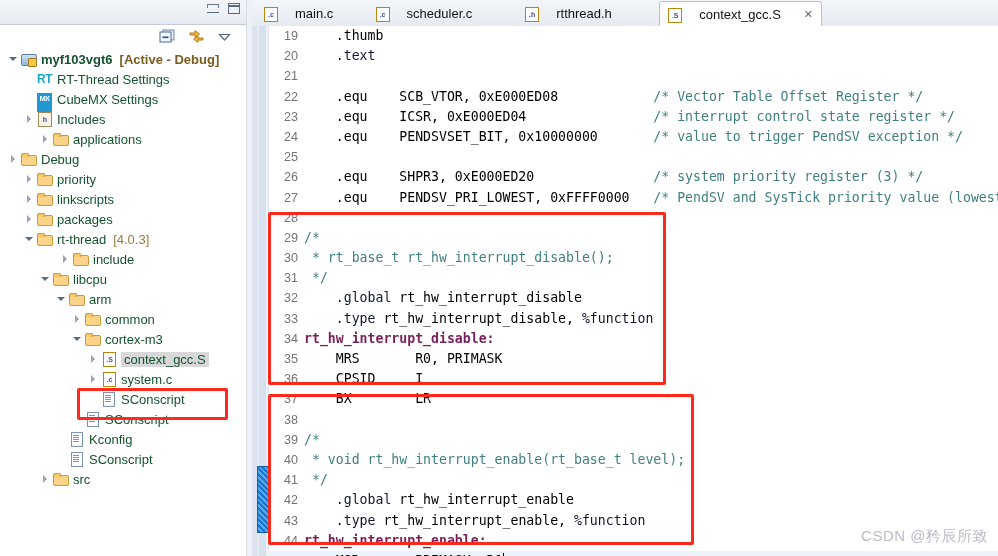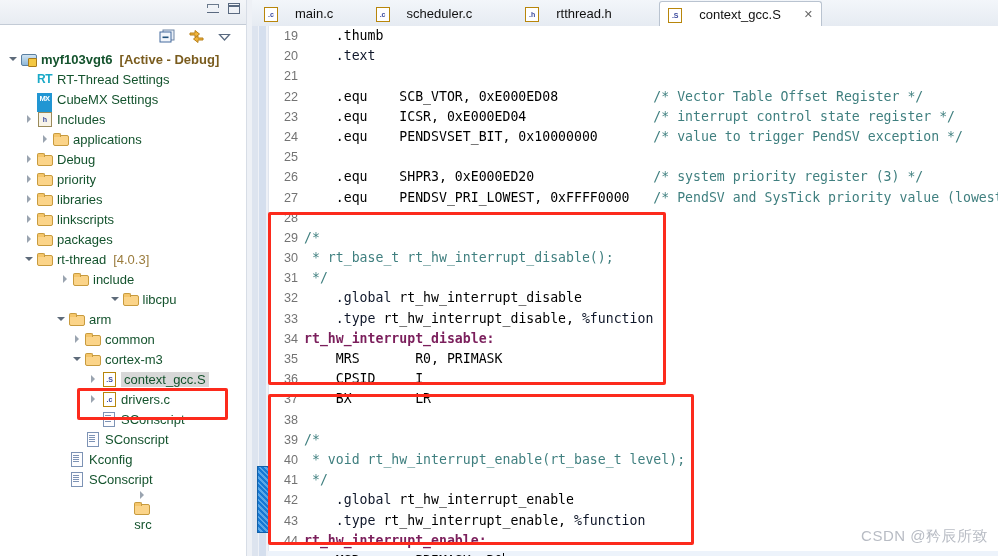--- a/index.html
+++ b/index.html
@@ -279,34 +279,29 @@
           <span class="ico inc">
             <span>h</span>
           </span>
           <span class="lbl">Includes</span>
         </div>
         <div class="node" style="padding-left: 40px;">
           <span class="arrow closed"></span>
           <span class="ico folder"></span>
           <span class="lbl">applications</span>
         </div>
-        <div class="node" style="padding-left: 24px;">
+        <div class="node" style="padding-left: 8px;">
           <span class="arrow closed"></span>
           <span class="ico folder"></span>
           <span class="lbl">Debug</span>
         </div>
         <div class="node" style="padding-left: 24px;">
           <span class="arrow closed"></span>
           <span class="ico folder"></span>
           <span class="lbl">priority</span>
-        </div>
-        <div class="node" style="padding-left: 24px;">
-          <span class="arrow closed"></span>
-          <span class="ico folder"></span>
-          <span class="lbl">libraries</span>
         </div>
         <div class="node" style="padding-left: 24px;">
           <span class="arrow closed"></span>
           <span class="ico folder"></span>
           <span class="lbl">linkscripts</span>
         </div>
         <div class="node" style="padding-left: 24px;">
           <span class="arrow closed"></span>
           <span class="ico folder"></span>
           <span class="lbl">packages</span>
@@ -315,21 +310,21 @@
           <span class="arrow open"></span>
           <span class="ico folder"></span>
           <span class="lbl">rt-thread</span>
           <span class="suffix gray">[4.0.3]</span>
         </div>
         <div class="node" style="padding-left: 60px;">
           <span class="arrow closed"></span>
           <span class="ico folder"></span>
           <span class="lbl">include</span>
         </div>
-        <div class="node" style="padding-left: 40px; justify-content: center;">
+        <div class="node" style="padding-left: 40px;">
           <span class="arrow open"></span>
           <span class="ico folder"></span>
           <span class="lbl">libcpu</span>
         </div>
         <div class="node" style="padding-left: 56px;">
           <span class="arrow open"></span>
           <span class="ico folder"></span>
           <span class="lbl">arm</span>
         </div>
         <div class="node" style="padding-left: 72px;">
@@ -347,21 +342,21 @@
           <span class="ico src">
             <span>.S</span>
           </span>
           <span class="lbl">context_gcc.S</span>
         </div>
         <div class="node" style="padding-left: 88px;">
           <span class="arrow closed"></span>
           <span class="ico src">
             <span>.c</span>
           </span>
-          <span class="lbl">drivers.c</span>
+          <span class="lbl">system.c</span>
         </div>
         <div class="node" style="padding-left: 88px;">
           <span class="arrow none"></span>
           <span class="ico doc"></span>
           <span class="lbl">SConscript</span>
         </div>
         <div class="node" style="padding-left: 72px;">
           <span class="arrow none"></span>
           <span class="ico doc"></span>
           <span class="lbl">SConscript</span>
@@ -369,21 +364,21 @@
         <div class="node" style="padding-left: 56px;">
           <span class="arrow none"></span>
           <span class="ico doc"></span>
           <span class="lbl">Kconfig</span>
         </div>
         <div class="node" style="padding-left: 56px;">
           <span class="arrow none"></span>
           <span class="ico doc"></span>
           <span class="lbl">SConscript</span>
         </div>
-        <div class="node" style="padding-left: 40px; flex-direction: column;">
+        <div class="node" style="padding-left: 40px;">
           <span class="arrow closed"></span>
           <span class="ico folder"></span>
           <span class="lbl">src</span>
         </div>
       </div>
   </div>
 
   <div id="splitter"></div>
 
   <div id="editor-area">

